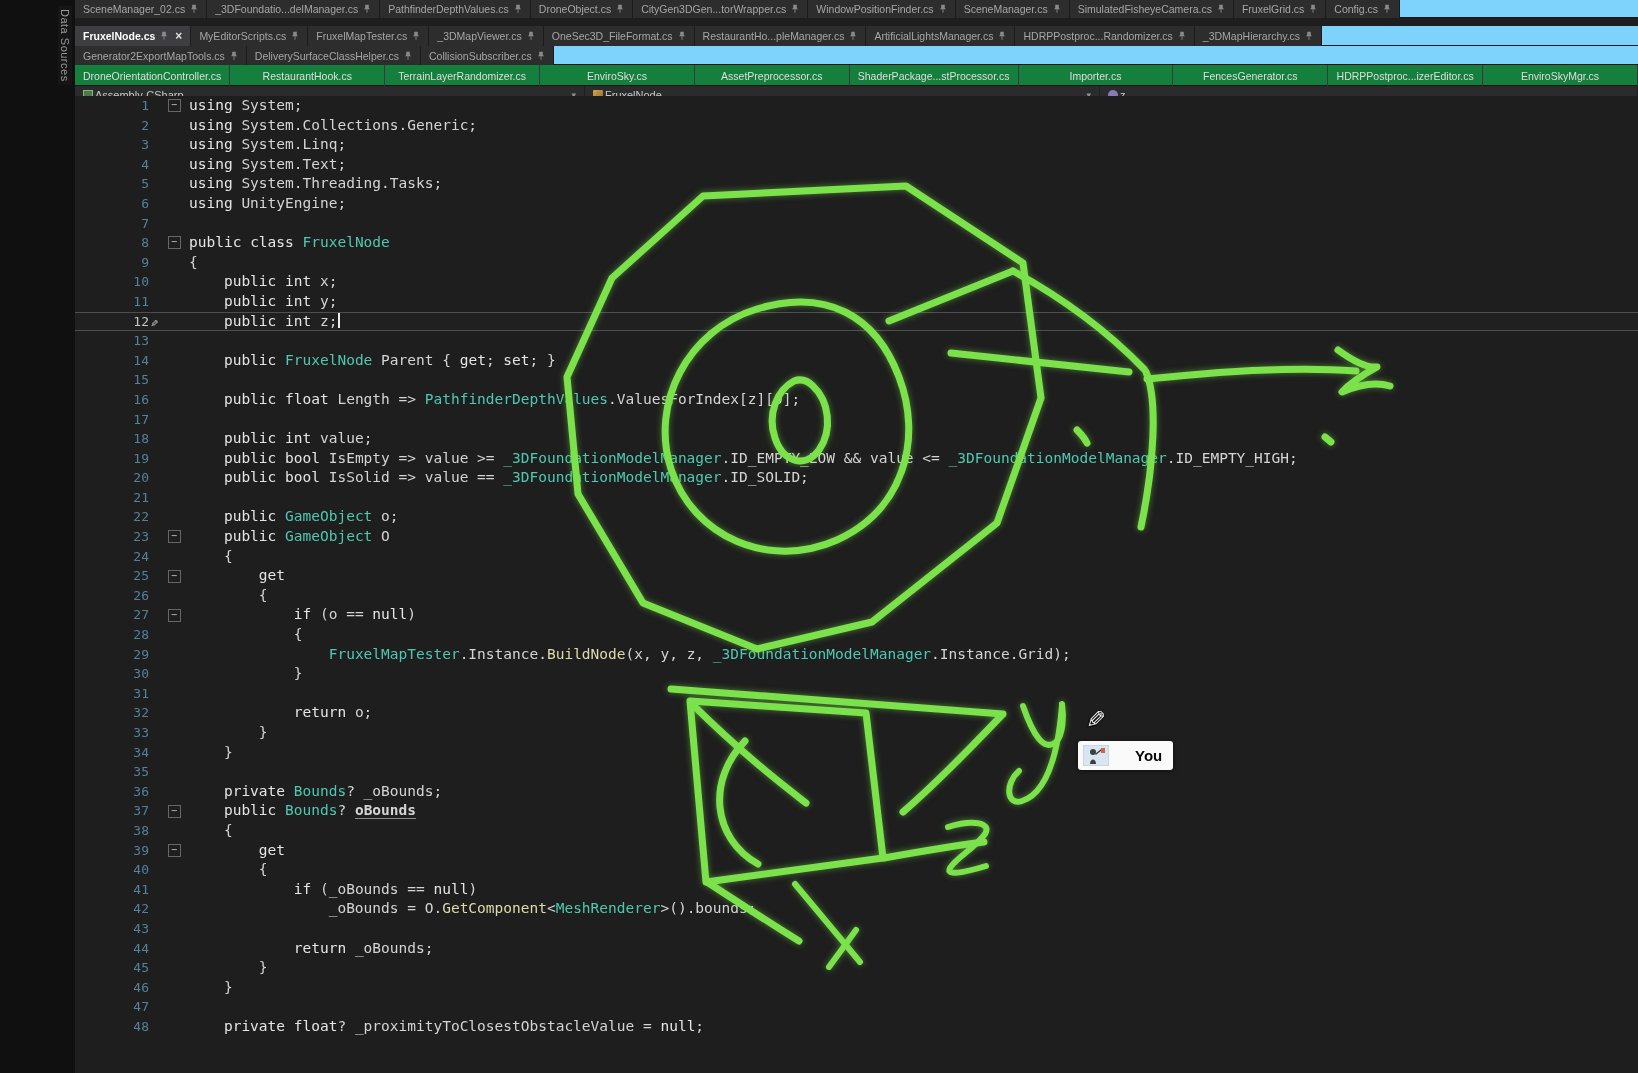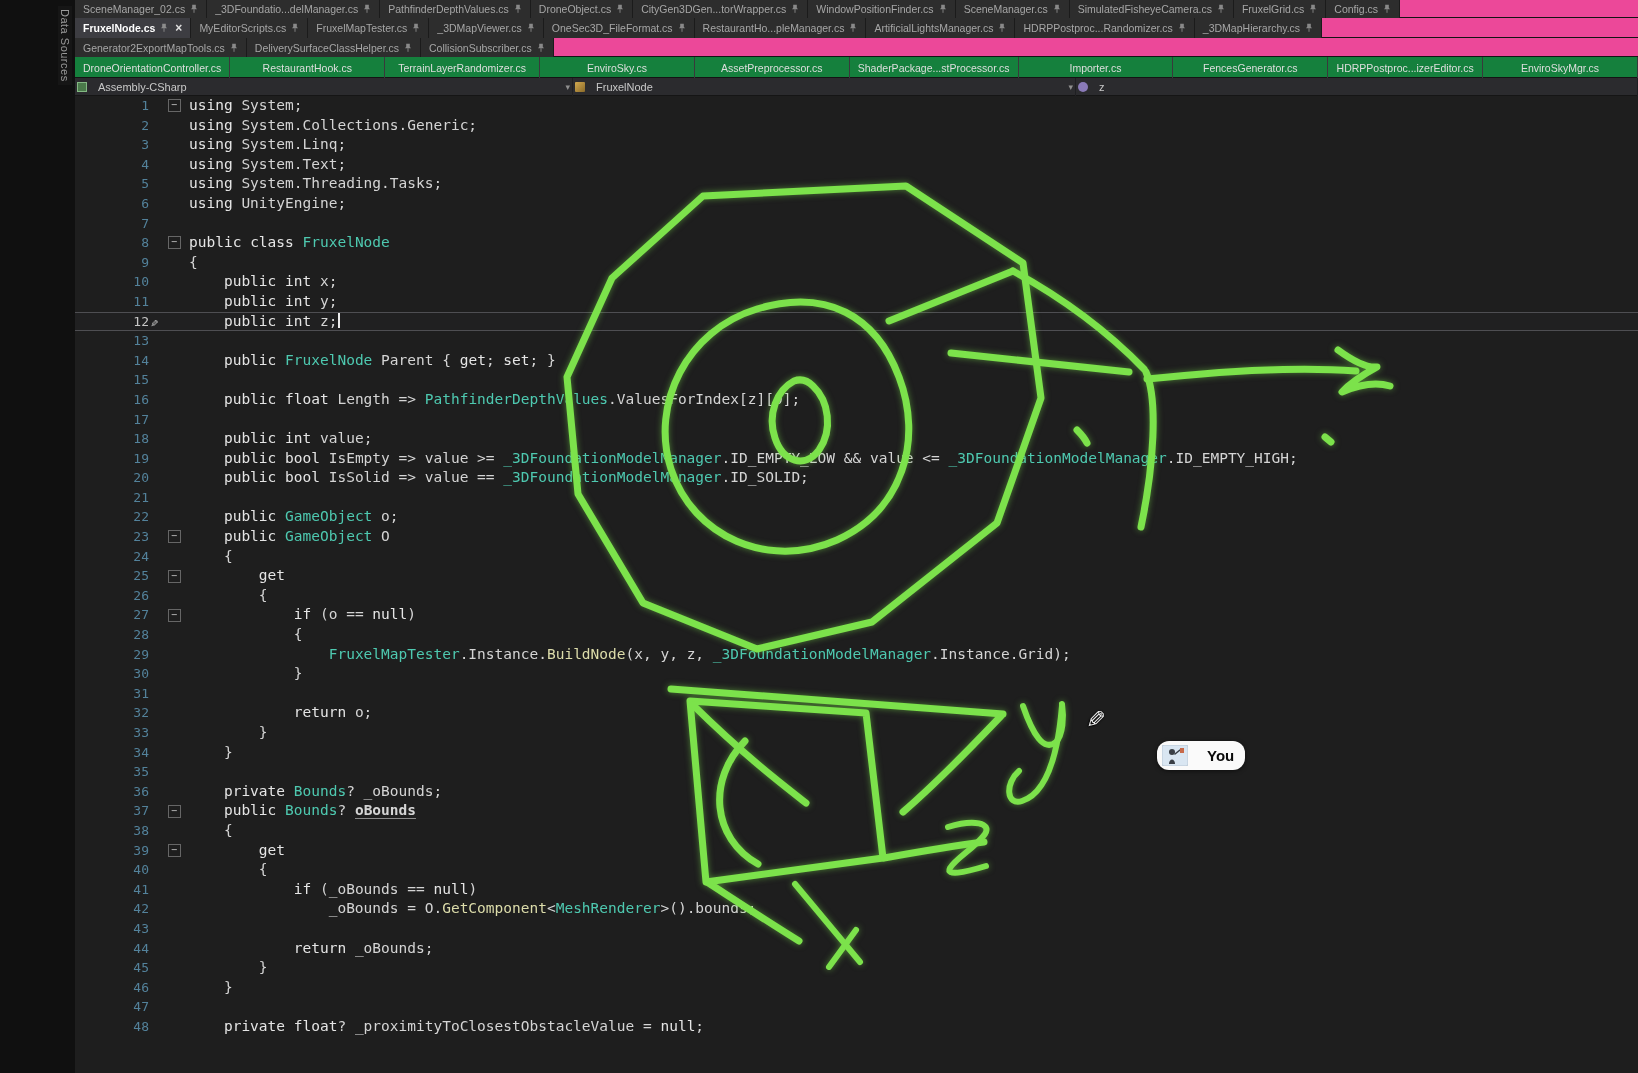--- a/index.html
+++ b/index.html
@@ -4,34 +4,34 @@
 <style>
   html,body{margin:0;padding:0;background:#000;}
   .screen{position:relative;width:1638px;height:1073px;overflow:hidden;background:#1e1e1e;
           font-family:"Liberation Sans",sans-serif;}
   
   .left-strip{position:absolute;left:0;top:0;width:75px;height:100%;background:#101010;}
   .vtab{position:absolute;top:6px;right:3px;writing-mode:vertical-rl;font-size:11px;color:#9a9a9a;
         background:#161616;padding:3px 1px;letter-spacing:.5px;}
   
   .main{position:absolute;left:75px;top:0;right:0;bottom:0;}
-  .trow{display:flex;align-items:stretch;background:#ec4899;box-shadow:inset 0 -1px 0 #141414;overflow:hidden;}
-  #row1{height:18px;} #row2{height:20px;} #row3{height:19px;}
+  .trow{display:flex;align-items:stretch;background:#7dd3fc;box-shadow:inset 0 -1px 0 #141414;overflow:hidden;}
+  #row1{height:18px;} #row2{height:20px;margin-top:8px;} #row3{height:19px;}
   #row4{height:21px;background:#15803d;} .navbar{height:18px;}
   .tab{display:flex;align-items:center;gap:5px;padding:0 8px;background:#2d2d2d;
        border-right:1px solid #1b1b1b;font-size:10.5px;color:#a6a6a6;white-space:nowrap;cursor:default;}
   .tab.active{background:#3d3d42;color:#fff;font-weight:bold;}
   .tab .close{color:#e0e0e0;font-size:12px;margin-left:2px;}
   .tab4{flex:1;justify-content:center;background:transparent;color:#dedede;
         border-right:1px solid #39393c;font-size:10.5px;}
   .pin{display:inline-flex;align-items:center;opacity:.85;}
   
   .navbar{display:flex;align-items:stretch;background:#2b2b2e;box-shadow:inset 0 -1px 0 #151515;
           font-size:11px;color:#c8c8c8;}
-  .nav-dd{display:flex;align-items:center;gap:11px;padding:0 2px;border-right:1px solid #1f1f22;}
+  .nav-dd{display:flex;align-items:center;gap:2px;padding:0 8px;border-right:1px solid #1f1f22;}
   .dd-arrow{margin-left:auto;color:#8f8f8f;font-size:9px;padding-left:8px;}
   .ico{width:10px;height:10px;display:inline-block;flex:none;box-sizing:border-box;}
   .ico-proj{background:#4a7a4a;border:1px solid #83b883;}
   .ico-class{background:linear-gradient(135deg,#d2a94f,#8a6a2a);border-radius:1px;}
   .ico-member{background:#8a7ab8;border-radius:50%;}
   
   .editor{position:absolute;top:96px;left:0;right:0;bottom:0;background:#1e1e1e;overflow:hidden;
           font-family:"DejaVu Sans Mono",monospace;font-size:14.5px;}
   .cl{display:flex;height:19.6px;line-height:19.6px;white-space:pre;}
   .cl.active{box-shadow:inset 0 1px 0 #4e4e52, inset 0 -1px 0 #4e4e52;background:#202021;}
@@ -45,22 +45,22 @@
   .codeseg{flex:1;}
   .sk{color:#e5e5e5;} .st{color:#4ec9b0;} .sm{color:#dcdcaa;} .sd{color:#d4d4d4;}
   .su{color:#d4d4d4;border-bottom:1px solid #8a8a8a;font-weight:bold;}
   .caret{display:inline-block;width:2px;height:15px;background:#ececec;vertical-align:-2px;margin-left:1px;}
   
   .anno{position:absolute;inset:0;pointer-events:none;z-index:50;
         filter:drop-shadow(0 0 3px rgba(124,226,75,.5));}
   
   .you-pencil{position:absolute;left:1086px;top:706px;z-index:60;font-size:24px;color:#f0f0f0;
               transform:scaleX(-1);text-shadow:0 0 2px #000,1px 1px 2px #000;pointer-events:none;}
-  .you-badge{position:absolute;left:1157px;top:741px;z-index:60;background:#fafafa;border-radius:12px;
-             padding:4px 11px 4px 5px;display:flex;align-items:center;gap:19px;
+  .you-badge{position:absolute;left:1078px;top:741px;z-index:60;background:#fafafa;border-radius:3px;
+             padding:4px 11px 4px 5px;display:flex;align-items:center;gap:26px;
              box-shadow:0 1px 4px rgba(0,0,0,.55);}
   .you-label{font-weight:bold;font-size:15px;color:#0a0a0a;}
   .you-thumb{display:inline-flex;}
 </style>
 </head>
 <body>
 
 <div class="screen">
 
   <div class="left-strip">

